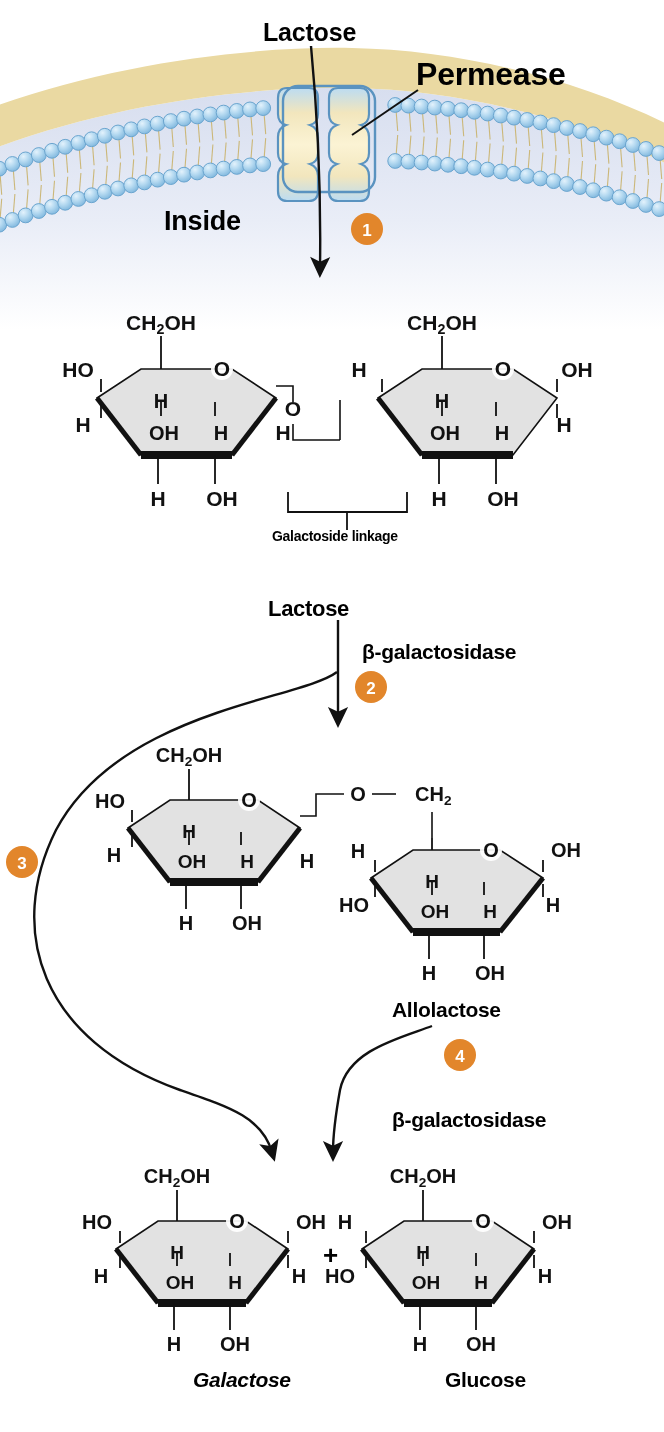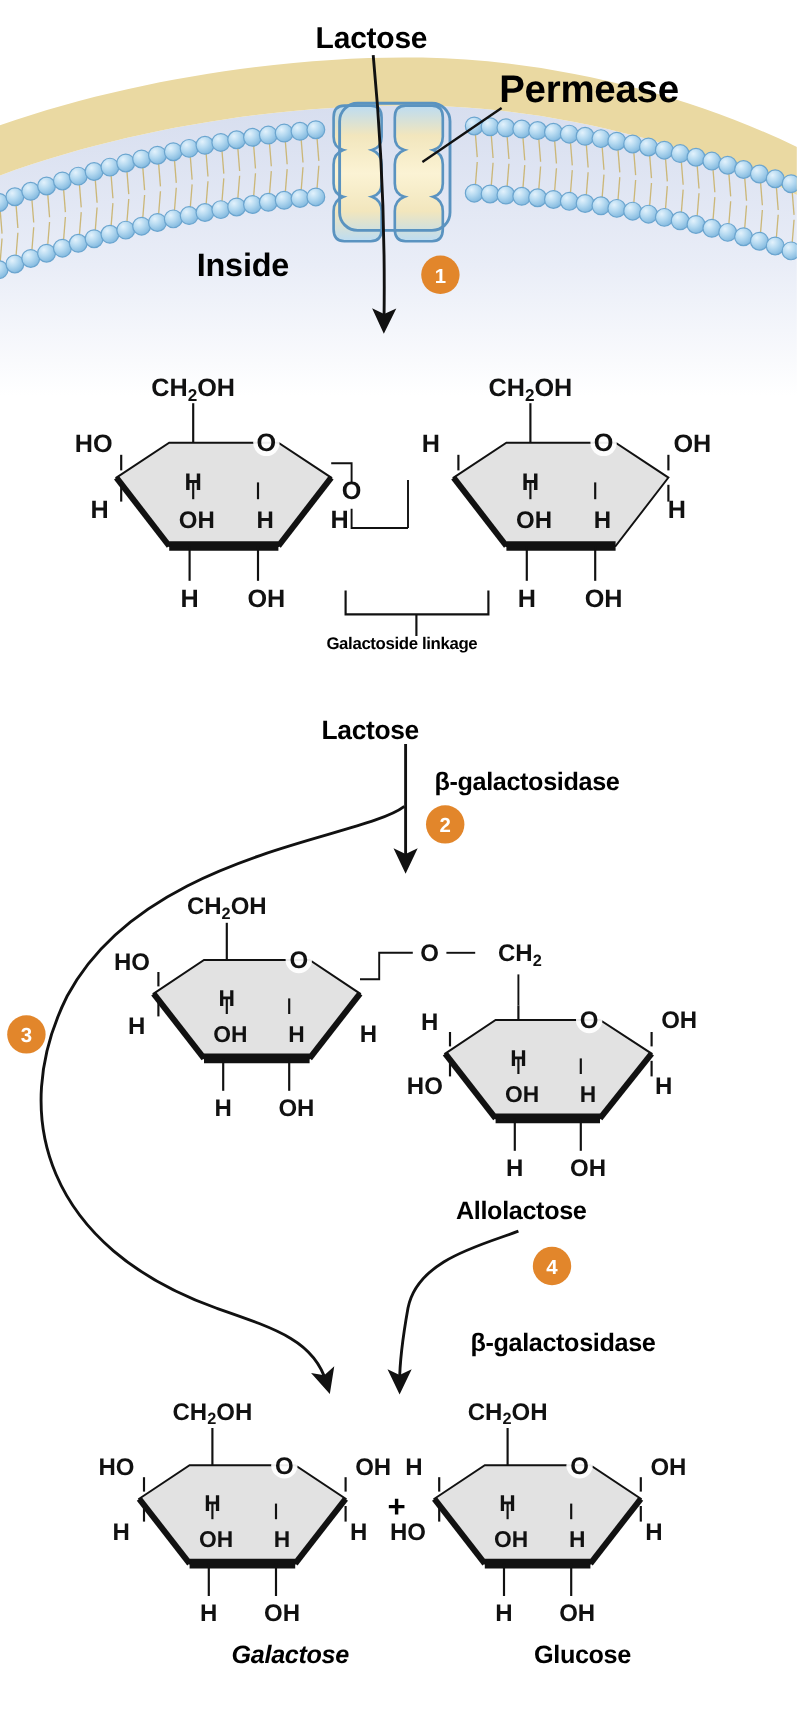--- a/index.html
+++ b/index.html
@@ -13,21 +13,21 @@
   svg#scene{position:absolute;left:0;top:0;width:664px;height:1432px;display:block;}
   .lbl{position:absolute;font-weight:bold;white-space:nowrap;}
   .t-lactose-top{left:263px;top:18px;font-size:25px;letter-spacing:-0.2px;}
   .t-permease{left:416px;top:56px;font-size:32px;letter-spacing:-0.2px;}
   .t-growth{left:8px;top:68px;font-size:24px;letter-spacing:-0.2px;}
   .t-inside{left:164px;top:206px;font-size:27px;letter-spacing:-0.2px;}
   .t-link{left:240px;top:528px;font-size:14px;letter-spacing:-0.3px;margin-left:32px;}
   .t-lactose-mid{left:268px;top:596px;font-size:22px;letter-spacing:-0.3px;}
   .t-bgal1{left:362px;top:640px;font-size:21px;letter-spacing:-0.3px;}
   .t-bgal2{left:392px;top:1108px;font-size:21px;letter-spacing:-0.3px;}
-  .t-allo{left:380px;top:998px;font-size:21px;letter-spacing:-0.3px;}
+  .t-allo{left:392px;top:998px;font-size:21px;letter-spacing:-0.3px;}
   .t-gala{left:193px;top:1368px;font-size:21px;letter-spacing:-0.3px;font-style:italic;}
   .t-gluc{left:445px;top:1368px;font-size:21px;letter-spacing:-0.3px;}
   .t-plus{left:323px;top:1240px;font-size:26px;font-weight:bold;}
 </style>
 </head>
 <body>
 
 <div id="stage">
 
   <svg id="scene" viewBox="0 0 664 1432">

